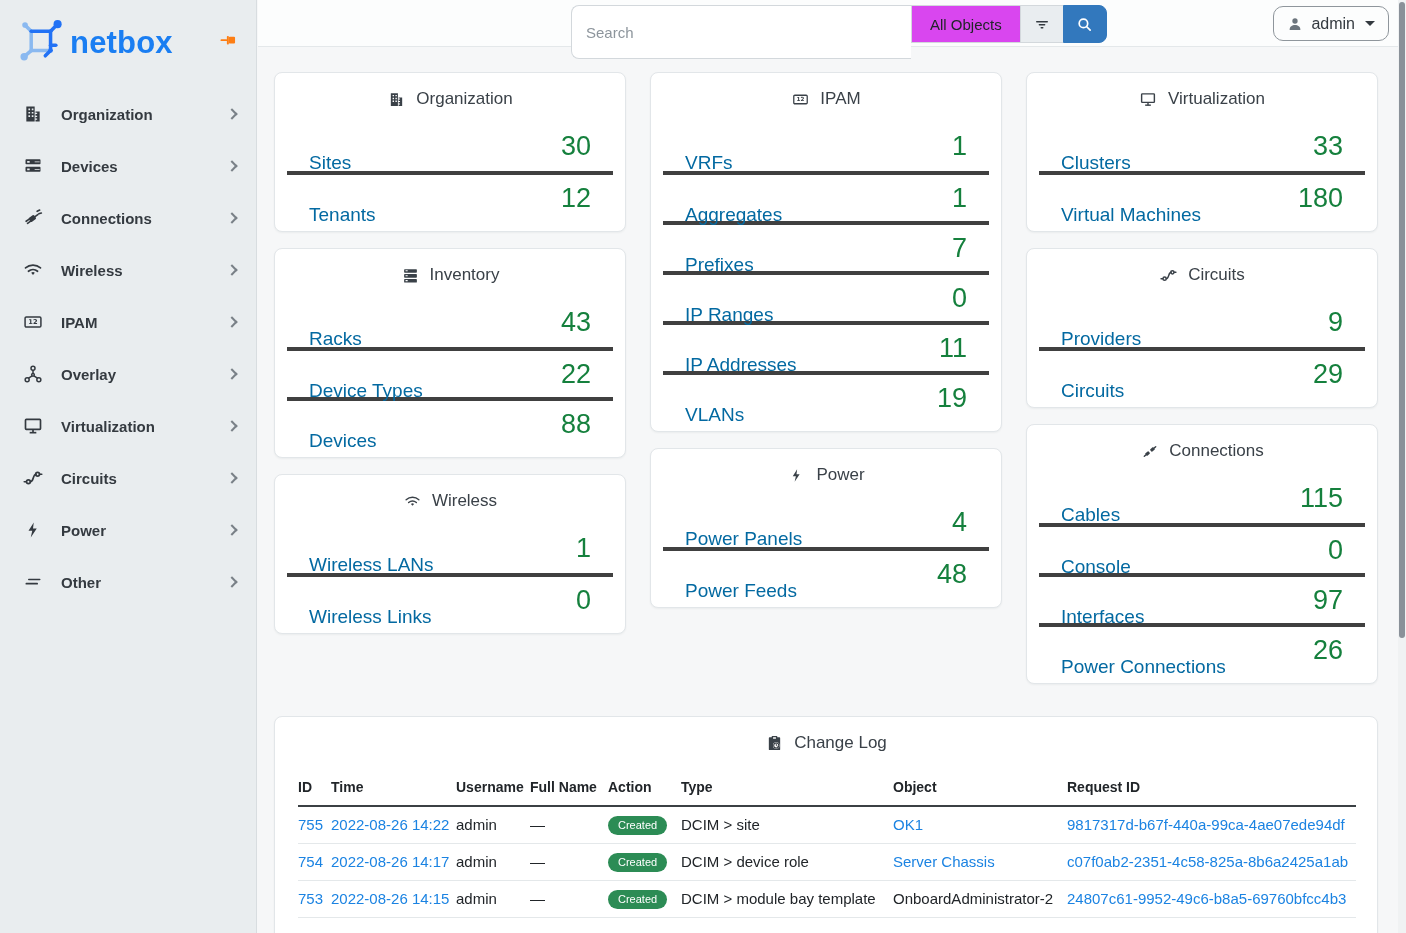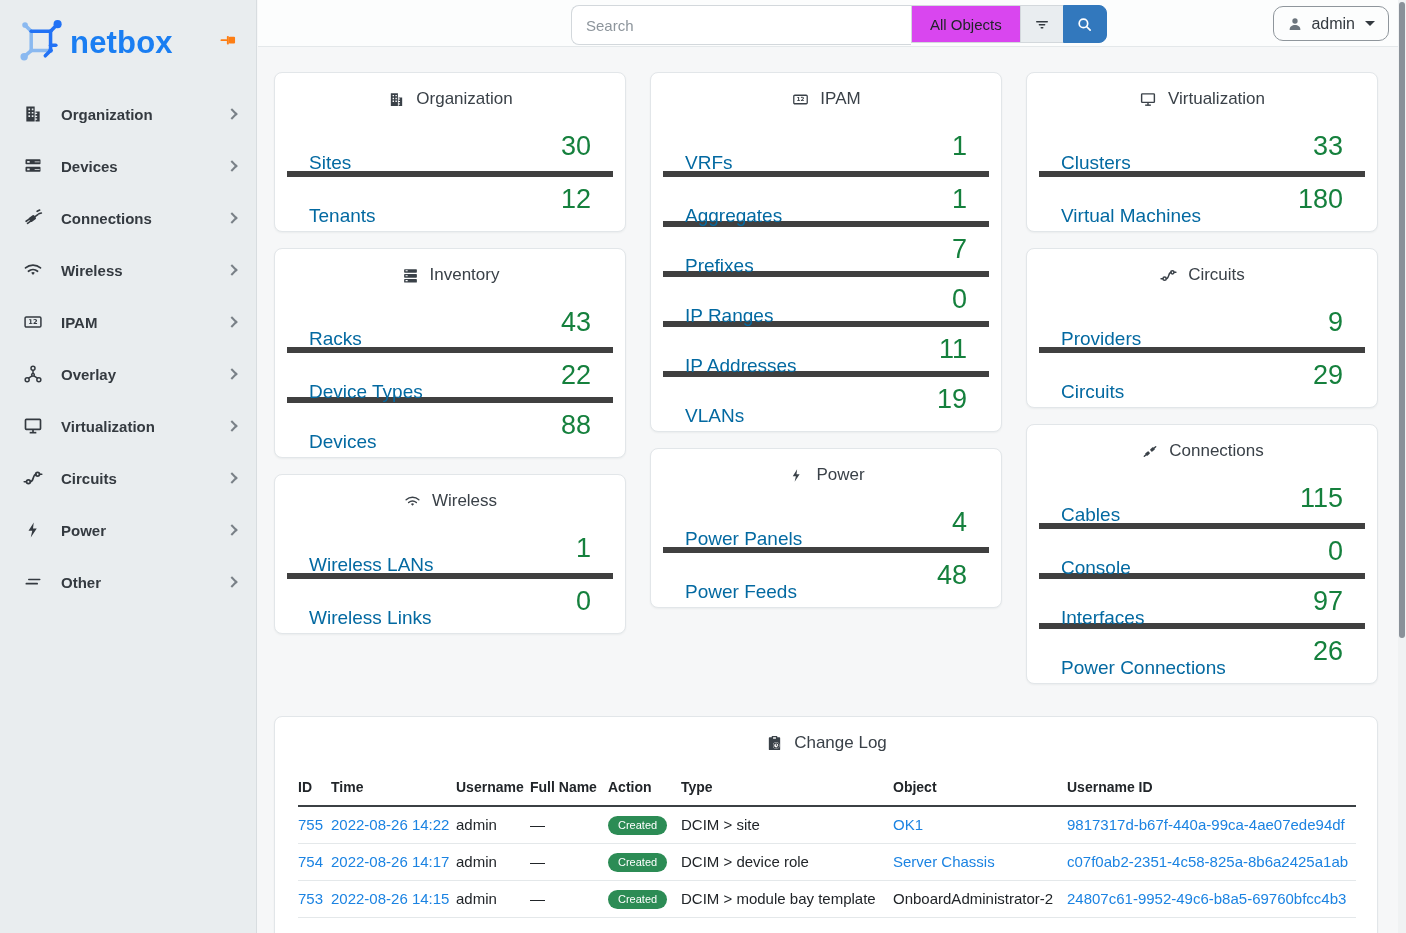--- a/index.html
+++ b/index.html
@@ -20,21 +20,21 @@
   .nav { padding-top:8px; }
   .nav-item { display:flex; align-items:center; height:52px; padding:0 20px 0 22px; gap:17px; cursor:pointer; }
   .nav-icon { width:22px; height:22px; color:#343a40; flex:0 0 22px; display:flex; align-items:center; justify-content:center; }
   .nav-label { font-size:15px; font-weight:600; color:#343a40; flex:1; }
   .chev { width:8px; height:8px; border-right:2px solid #798087; border-top:2px solid #798087; transform:rotate(45deg); }
   
   .main { position:absolute; left:258px; right:0; top:0; bottom:0; }
   .topbar { height:47px; background:#fcfdfd; border-bottom:1px solid #e4e8ea; position:relative; }
   .search-group { position:absolute; left:313px; top:5px; height:38px; display:flex; }
   .search-input {
-    width:340px; height:40px; border:1px solid #d3d8dc; border-right:none;
+    width:340px; height:54px; border:1px solid #d3d8dc; border-right:none;
     border-radius:8px 0 0 8px; padding:0 14px; font-size:15px; color:#343a40;
     background:#fff; outline:none; font-family:inherit;
   }
   .search-input::placeholder { color:#8d959c; }
   .btn-scope {
     height:38px; background:#d946ef; border:1px solid #d3d8dc; border-right:none;
     font-size:15px; color:#212529; padding:0 18px; cursor:pointer; font-family:inherit;
   }
   .btn-filter { height:38px; width:43px; background:#e9edf0; border:1px solid #d3d8dc; border-right:none; cursor:pointer; color:#343a40; display:flex; align-items:center; justify-content:center; }
   .btn-go { height:38px; width:44px; background:#3278bd; border:1px solid #3278bd; border-radius:0 8px 8px 0; cursor:pointer; color:#fff; display:flex; align-items:center; justify-content:center; }
@@ -52,21 +52,21 @@
     background:#fff; border:1px solid #e2e6e9; border-radius:8px;
     box-shadow:0 1px 2px rgba(20,30,40,.05);
   }
   .card-title {
     display:flex; justify-content:center; align-items:center; gap:10px;
     font-size:17px; font-weight:500; color:#3a4148; padding:16px 0 10px;
   }
   .card-icon { width:19px; height:19px; color:#3a4148; display:flex; align-items:center; justify-content:center; }
   .stat-list { list-style:none; margin:0 12px; padding:2px 0 10px; }
   .stat-row { display:flex; align-items:center; justify-content:space-between; padding:0 22px; height:50px; cursor:pointer; }
-  .stat-row + .stat-row { border-top:6px solid #404040;gap:32px; }
+  .stat-row + .stat-row { border-top:4px solid #404040;gap:32px; }
   .stat-label { font-size:19px; color:#0369a1;margin-top:33px; }
   .stat-value { font-size:27px; color:#15803d; }
   
   .changelog { margin-top:32px; width:1104px; padding-bottom:30px; }
   .cl-table { table-layout:fixed; width:1058px; margin:8px 23px 0; border-collapse:collapse; }
   .cl-table th {
     text-align:left; font-size:14px; font-weight:700; color:#212529;
     padding:8px 6px 10px 0; border-bottom:2px solid #3b4044; white-space:nowrap;
   }
   .cl-table td {
@@ -516,21 +516,21 @@
         </colgroup>
         <thead>
           <tr>
             <th>ID</th>
             <th>Time</th>
             <th>Username</th>
             <th>Full Name</th>
             <th>Action</th>
             <th>Type</th>
             <th>Object</th>
-            <th>Username ID</th>
+            <th>Request ID</th>
           </tr>
         </thead>
         <tbody>
           <tr>
             <td><a class="lnk">755</a></td>
             <td><a class="lnk">2022-08-26 14:22</a></td>
             <td><span>admin</span></td>
             <td><span>—</span></td>
             <td><span class="badge-created">Created</span></td>
             <td><span>DCIM &gt; site</span></td>

